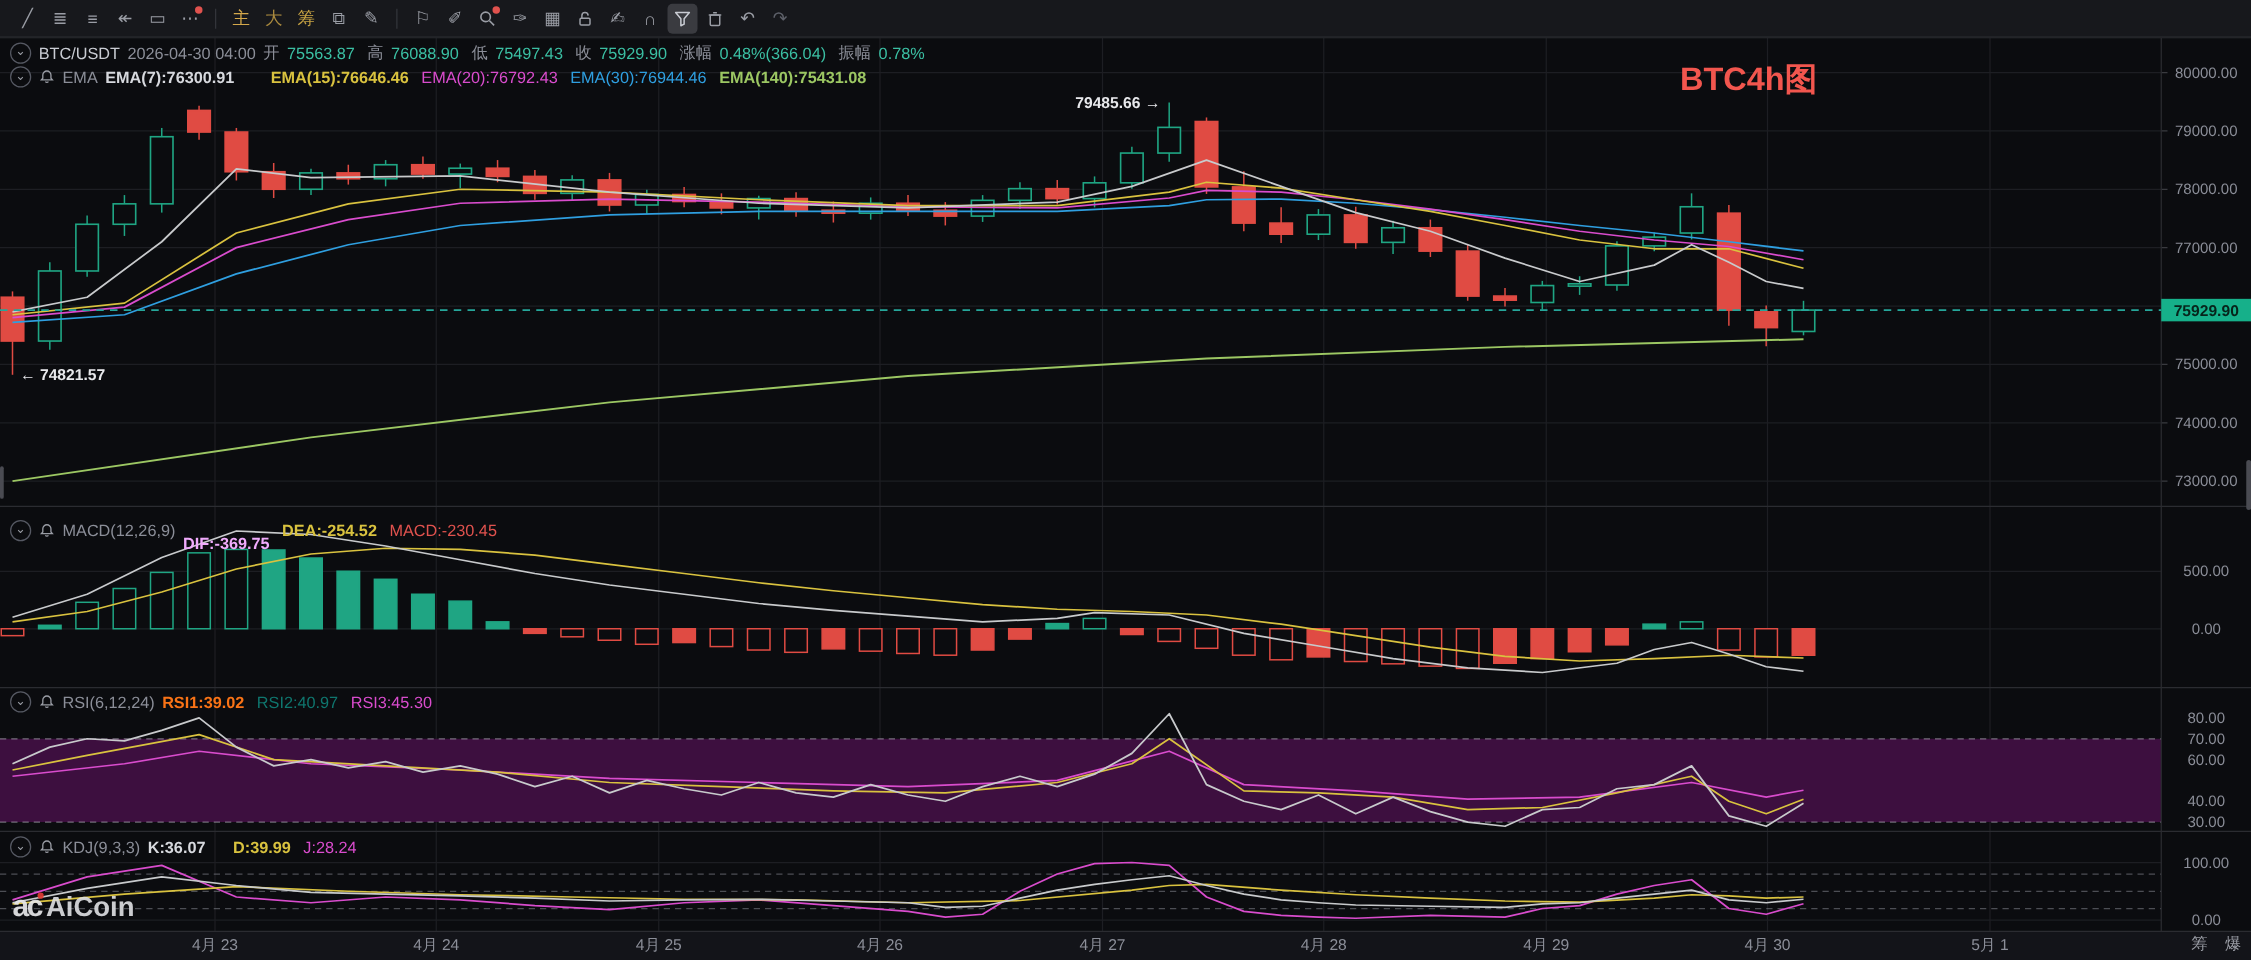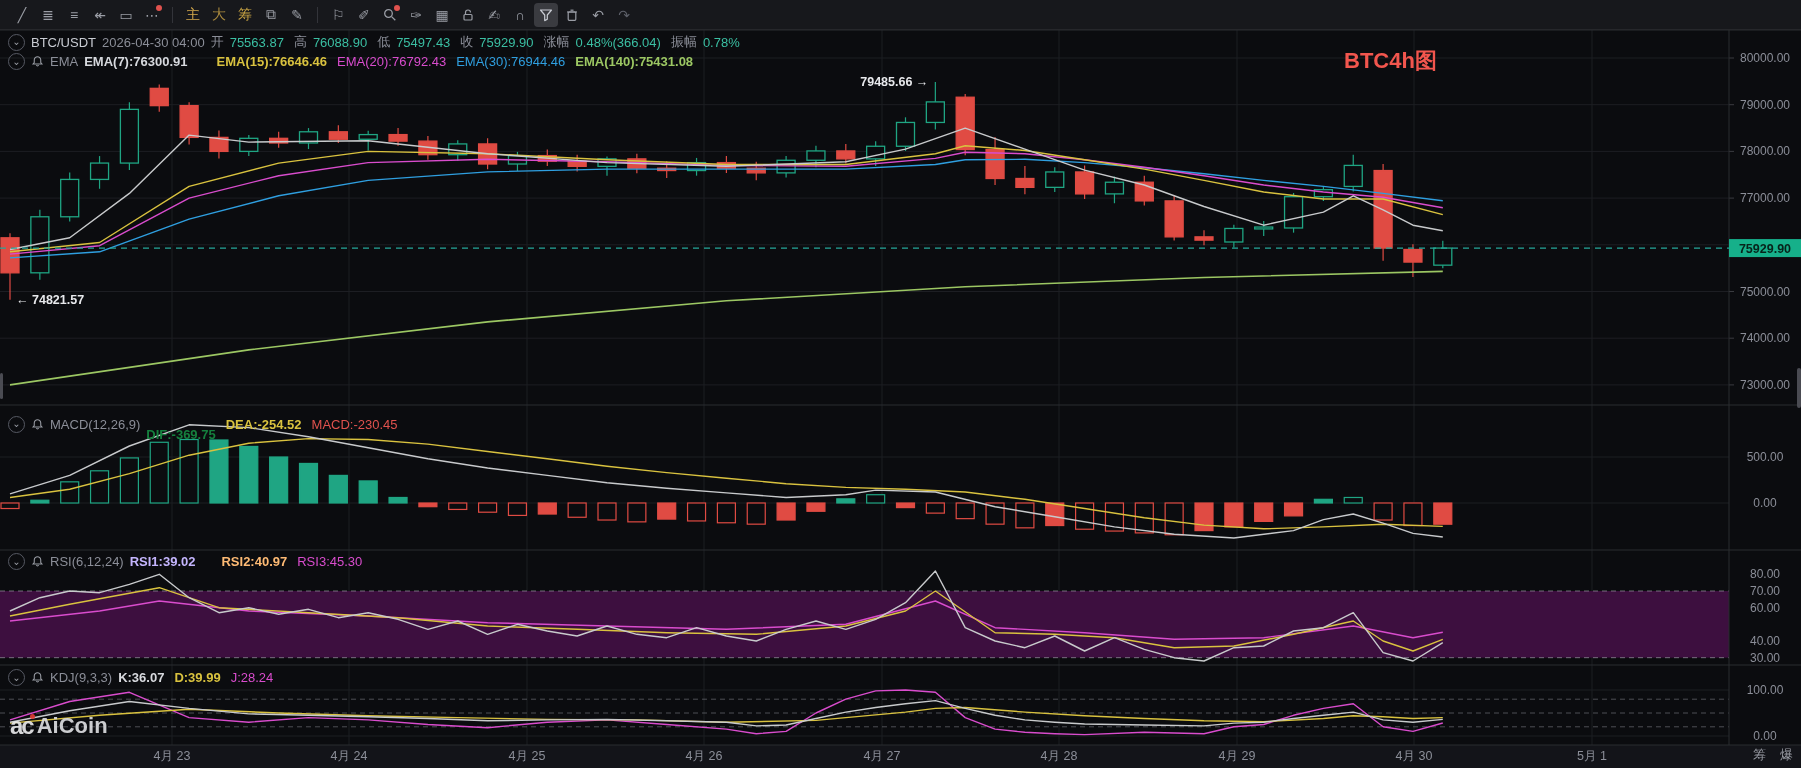--- a/index.html
+++ b/index.html
@@ -16,21 +16,21 @@
   .tsep{width:1px;height:16px;background:#33343a;margin:0 6px;flex:0 0 auto;}
   .tbtn svg{display:block;}
   
   .inforow{position:absolute;display:flex;align-items:center;gap:6px;font-size:13px;color:#8b8e98;
     z-index:20;white-space:nowrap;}
   .chev{width:15px;height:15px;border:1px solid #565963;border-radius:50%;color:#9a9da5;
     display:inline-flex;align-items:center;justify-content:center;font-size:10px;line-height:1;flex:0 0 auto;}
   .bell{color:#9a9da5;display:inline-flex;flex:0 0 auto;}
   .lbl{color:#8b8e98;}
   .val{margin-right:4px;}
-  .watermark{position:absolute;font-size:22px;font-weight:bold;color:#f2564e;z-index:20;}
+  .watermark{position:absolute;font-size:26px;font-weight:bold;color:#f2564e;z-index:20;}
   .logo{position:absolute;left:10px;top:712px;z-index:20;display:flex;align-items:center;gap:4px;opacity:.92;}
   .logo .mark{font-weight:bold;font-size:24px;color:#e8e8ea;position:relative;letter-spacing:-2px;}
   .logo .mark i{position:absolute;right:-2px;top:2px;width:5px;height:5px;background:#e03b33;border-radius:50%;}
   .logo .name{font-weight:bold;font-size:22px;color:#dcdde0;}
   .corner-tags{position:absolute;right:8px;bottom:4px;z-index:20;display:flex;gap:14px;
     font-size:13px;color:#9a9da5;}
   .scrollnub{position:absolute;background:#4a4b52;z-index:25;border-radius:2px;}
 </style>
 </head>
 <body>
@@ -406,50 +406,50 @@
 
   <div class="inforow" style="left:8px;top:406px;">
     <span class="chev">⌄</span>
     <span class="bell">
         <svg width="13" height="13" viewBox="0 0 16 16">
           <path d="M8 2.2a4 4 0 0 0-4 4v3.2L2.6 11h10.8L12 9.4V6.2a4 4 0 0 0-4-4z" fill="none" stroke="currentColor" stroke-width="1.3"></path>
           <path d="M6.6 12.5a1.5 1.5 0 0 0 2.8 0" fill="none" stroke="currentColor" stroke-width="1.3"></path>
         </svg>
       </span>
     <span class="lbl">MACD(12,26,9)</span>
-    <span class="val" style="font-weight: bold; color: #15803d; margin-top: 21px;">DIF:-369.75</span>
+    <span class="val" style="font-weight: bold; color: #f0abfc; margin-top: 21px;">DIF:-369.75</span>
     <span class="val" style="font-weight: bold; color: rgb(217, 194, 63);">DEA:-254.52</span>
     <span class="val" style="color: rgb(224, 82, 78);">MACD:-230.45</span>
   </div>
 
   <div class="inforow" style="left:8px;top:553px;">
     <span class="chev">⌄</span>
     <span class="bell">
         <svg width="13" height="13" viewBox="0 0 16 16">
           <path d="M8 2.2a4 4 0 0 0-4 4v3.2L2.6 11h10.8L12 9.4V6.2a4 4 0 0 0-4-4z" fill="none" stroke="currentColor" stroke-width="1.3"></path>
           <path d="M6.6 12.5a1.5 1.5 0 0 0 2.8 0" fill="none" stroke="currentColor" stroke-width="1.3"></path>
         </svg>
       </span>
     <span class="lbl">RSI(6,12,24)</span>
-    <span class="val" style="font-weight: bold; color: #c4b5fd;">RSI1:39.02</span>
-    <span class="val" style="font-weight: bold; color: #fdba74; margin-left: 16px;">RSI2:40.97</span>
+    <span class="val" style="font-weight: bold; color: #f97316;">RSI1:39.02</span>
+    <span class="val" style="font-weight: normal; color: #0f766e;">RSI2:40.97</span>
     <span class="val" style="color: rgb(217, 76, 205);">RSI3:45.30</span>
   </div>
 
   <div class="inforow" style="left:8px;top:669px;">
     <span class="chev">⌄</span>
     <span class="bell">
         <svg width="13" height="13" viewBox="0 0 16 16">
           <path d="M8 2.2a4 4 0 0 0-4 4v3.2L2.6 11h10.8L12 9.4V6.2a4 4 0 0 0-4-4z" fill="none" stroke="currentColor" stroke-width="1.3"></path>
           <path d="M6.6 12.5a1.5 1.5 0 0 0 2.8 0" fill="none" stroke="currentColor" stroke-width="1.3"></path>
         </svg>
       </span>
     <span class="lbl">KDJ(9,3,3)</span>
     <span class="val" style="font-weight: bold; color: rgb(215, 217, 222);">K:36.07</span>
-    <span class="val" style="font-weight: bold; color: rgb(217, 194, 63);">D:39.99</span>
+    <span class="val" style="font-weight: bold; color: rgb(217, 194, 63); margin-left: 12px;">D:39.99</span>
     <span class="val" style="color: rgb(217, 76, 205);">J:28.24</span>
   </div>
 
   <div class="watermark" style="left:1344px;top:46px;">BTC4h图</div>
 
   <div class="logo">
     <span class="mark"><span>ac</span><i></i></span>
     <span class="name">AiCoin</span>
   </div>
 

